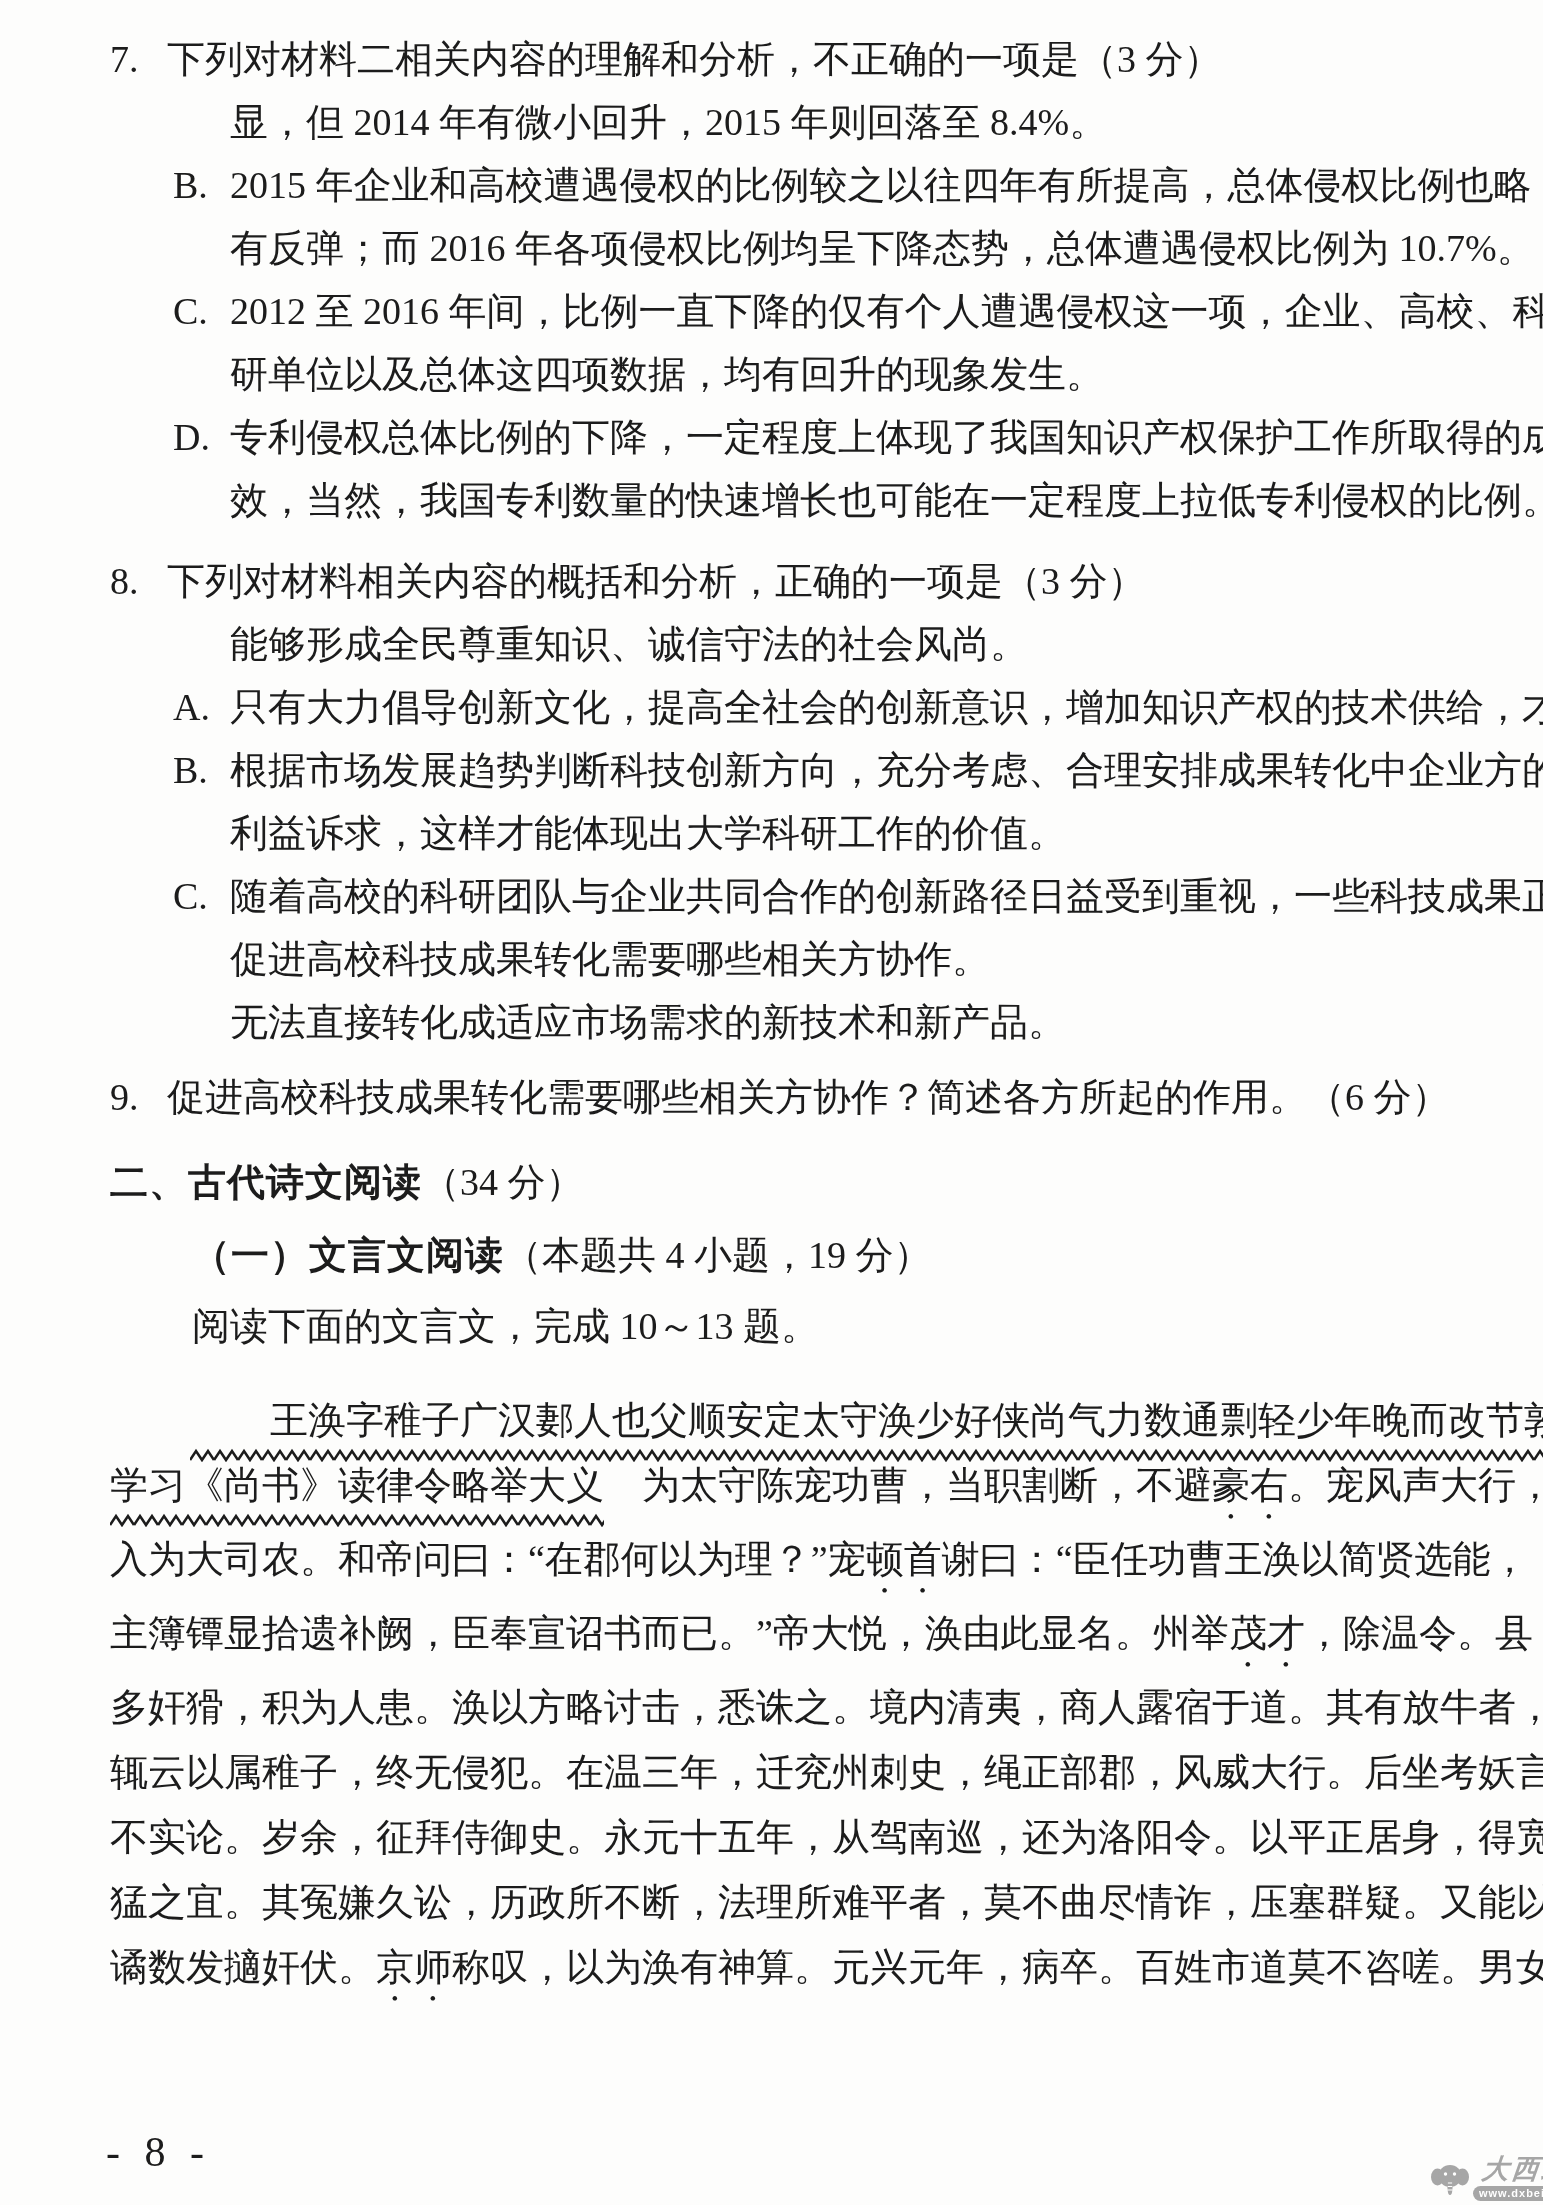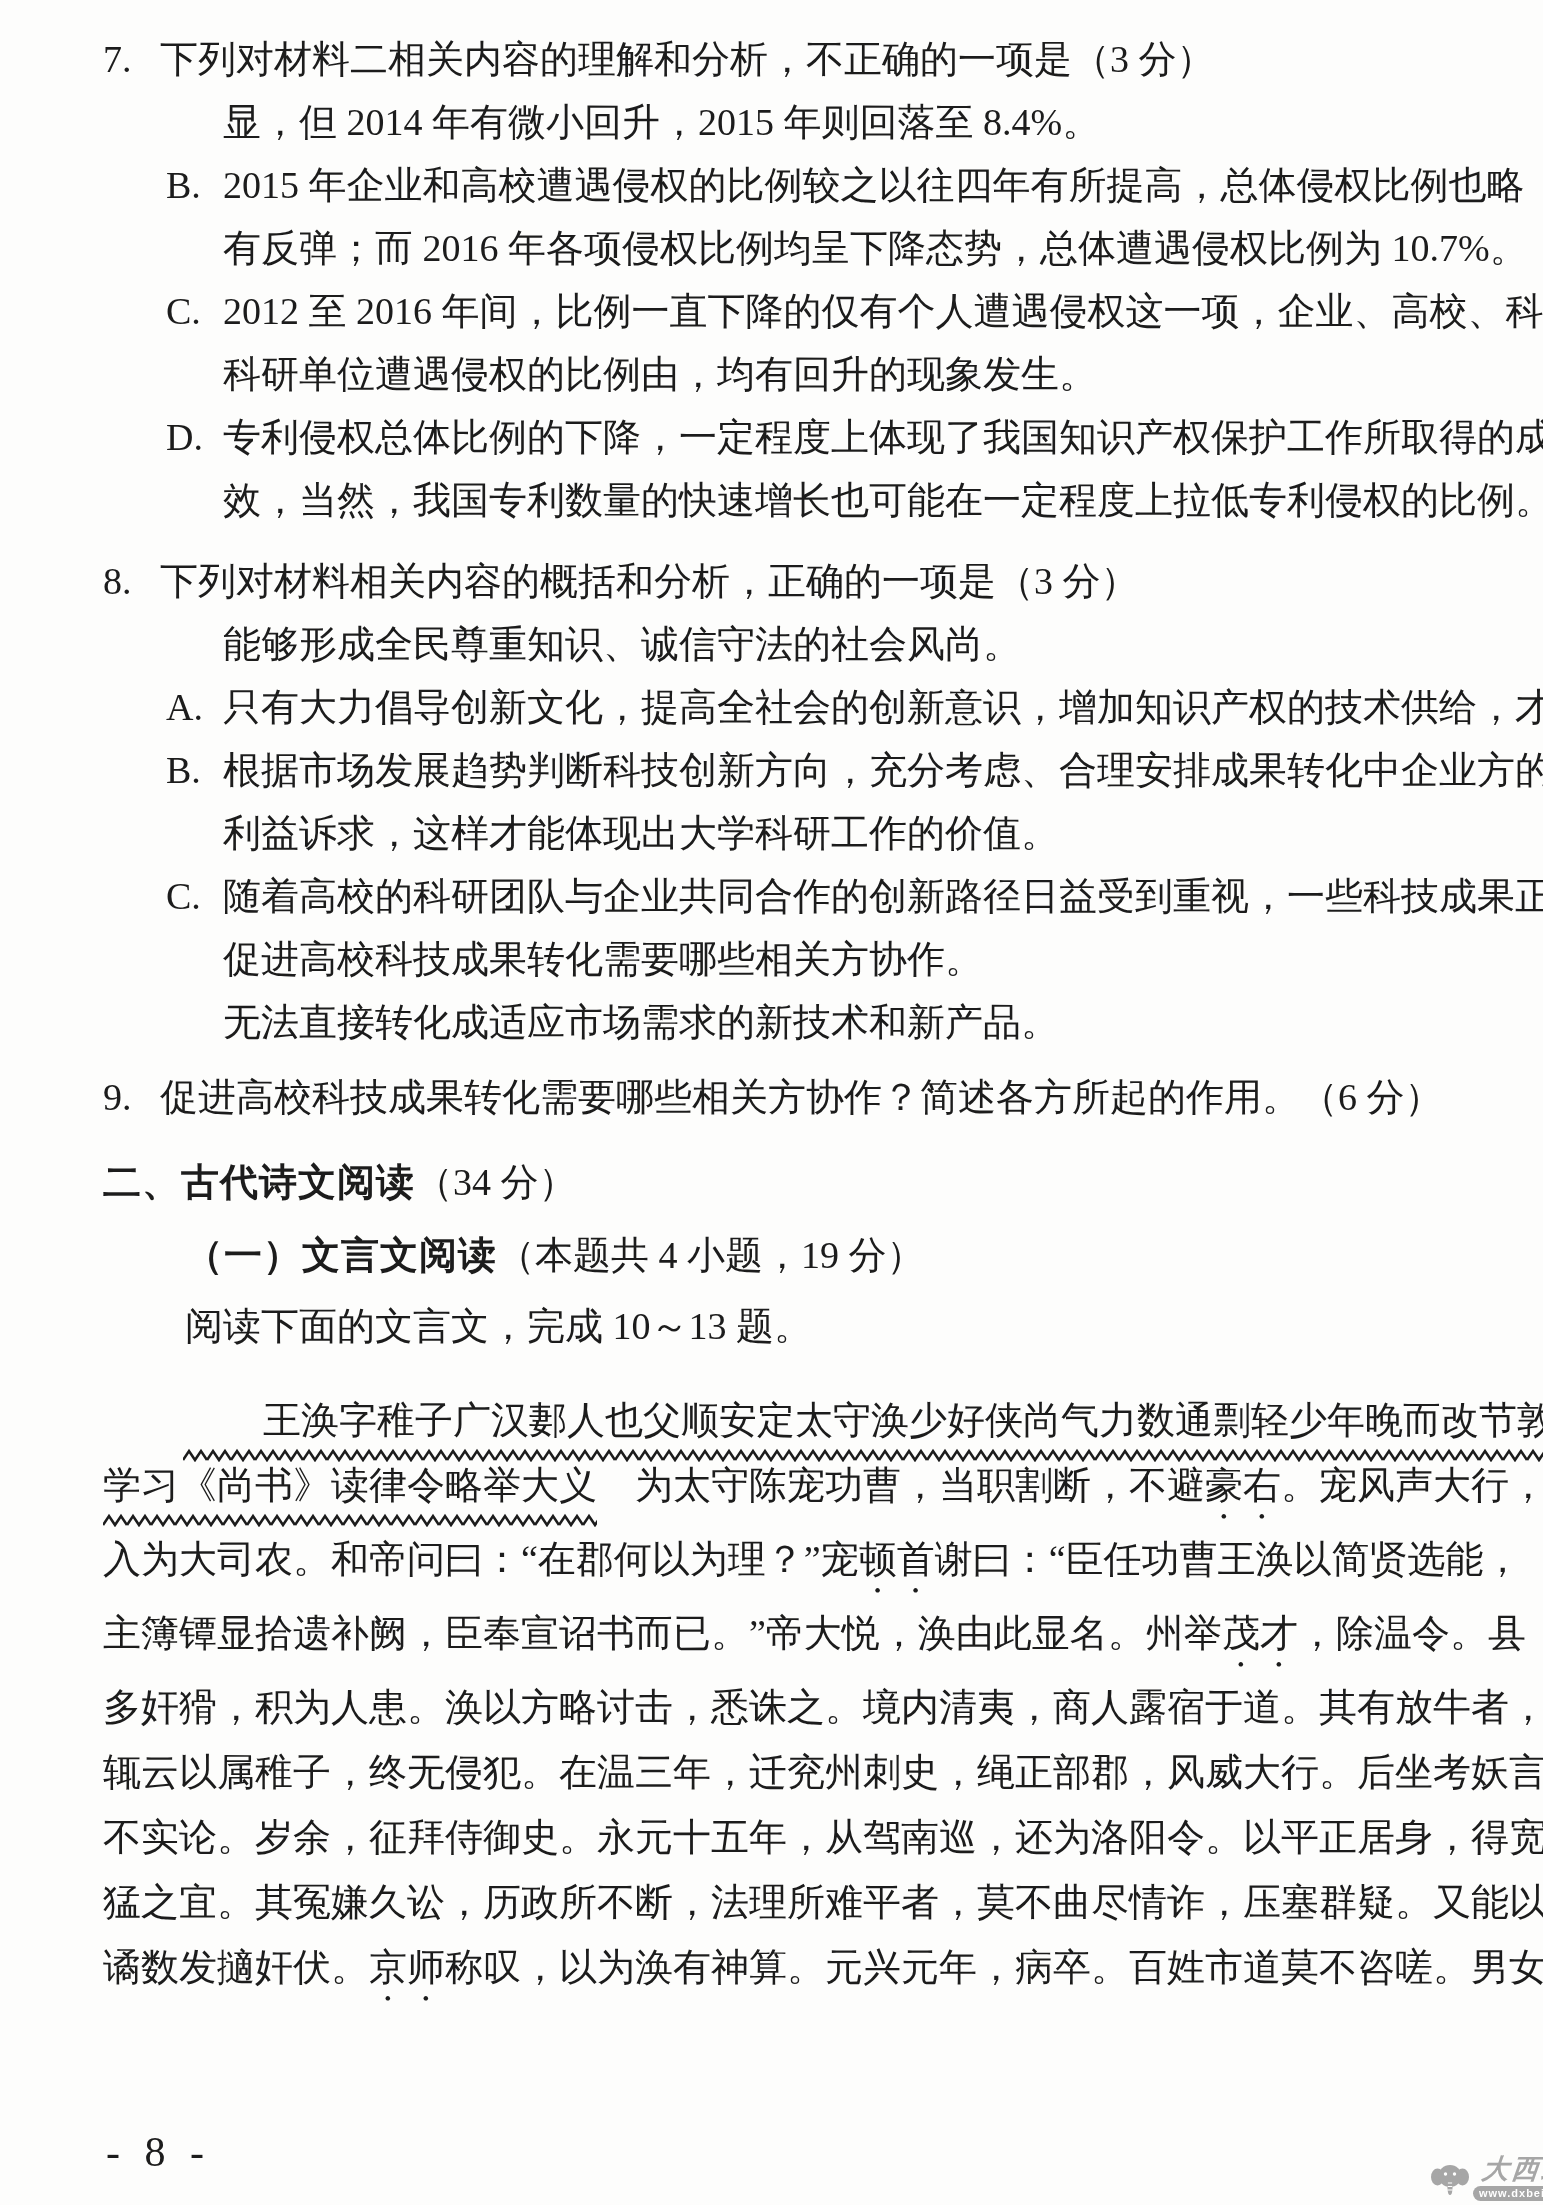--- a/index.html
+++ b/index.html
@@ -8,21 +8,21 @@
     position: relative;
     width: 1543px;
     height: 2205px;
     background: #fdfdfc;
     overflow: hidden;
     font-family: "Liberation Serif", "DejaVu Serif", serif;
     color: #1c1c1c;
   }
   .content {
     position: absolute;
-    left: 103px;
+    left: 110px;
     top: 28px;
     width: 1400px;
     font-size: 38px;
     line-height: 63px;
   }
   .line { white-space: nowrap; }
   .qnum, .olabel { display: inline-block; width: 57px; }
   .opt { padding-left: 63px; }
   .opt-cont { padding-left: 120px; }
   .gap-q { margin-top: 18px; }
@@ -97,21 +97,21 @@
 <body>
 
 <div class="page">
   <div class="content">
 
     <div class="line"><span class="qnum">7.</span><span>下列对材料二相关内容的理解和分析，不正确的一项是（3 分）</span></div>
     <div class="line opt-cont"><span>显，但 2014 年有微小回升，2015 年则回落至 8.4%。</span></div>
     <div class="line opt"><span class="olabel">B.</span><span>2015 年企业和高校遭遇侵权的比例较之以往四年有所提高，总体侵权比例也略</span></div>
     <div class="line opt-cont"><span>有反弹；而 2016 年各项侵权比例均呈下降态势，总体遭遇侵权比例为 10.7%。</span></div>
     <div class="line opt"><span class="olabel">C.</span><span>2012 至 2016 年间，比例一直下降的仅有个人遭遇侵权这一项，企业、高校、科</span></div>
-    <div class="line opt-cont"><span>科研单位遭遇侵权的比例由，均有回升的现象发生。</span></div>
+    <div class="line opt-cont"><span>研单位以及总体这四项数据，均有回升的现象发生。</span></div>
     <div class="line opt"><span class="olabel">D.</span><span>专利侵权总体比例的下降，一定程度上体现了我国知识产权保护工作所取得的成</span></div>
     <div class="line opt-cont"><span>效，当然，我国专利数量的快速增长也可能在一定程度上拉低专利侵权的比例。</span></div>
 
     <div class="line gap-q"><span class="qnum">8.</span><span>下列对材料相关内容的概括和分析，正确的一项是（3 分）</span></div>
     <div class="line opt-cont"><span>能够形成全民尊重知识、诚信守法的社会风尚。</span></div>
     <div class="line opt"><span class="olabel">A.</span><span>只有大力倡导创新文化，提高全社会的创新意识，增加知识产权的技术供给，才</span></div>
     <div class="line opt"><span class="olabel">B.</span><span>根据市场发展趋势判断科技创新方向，充分考虑、合理安排成果转化中企业方的</span></div>
     <div class="line opt-cont"><span>利益诉求，这样才能体现出大学科研工作的价值。</span></div>
     <div class="line opt"><span class="olabel">C.</span><span>随着高校的科研团队与企业共同合作的创新路径日益受到重视，一些科技成果正</span></div>
     <div class="line opt-cont"><span>促进高校科技成果转化需要哪些相关方协作。</span></div>

